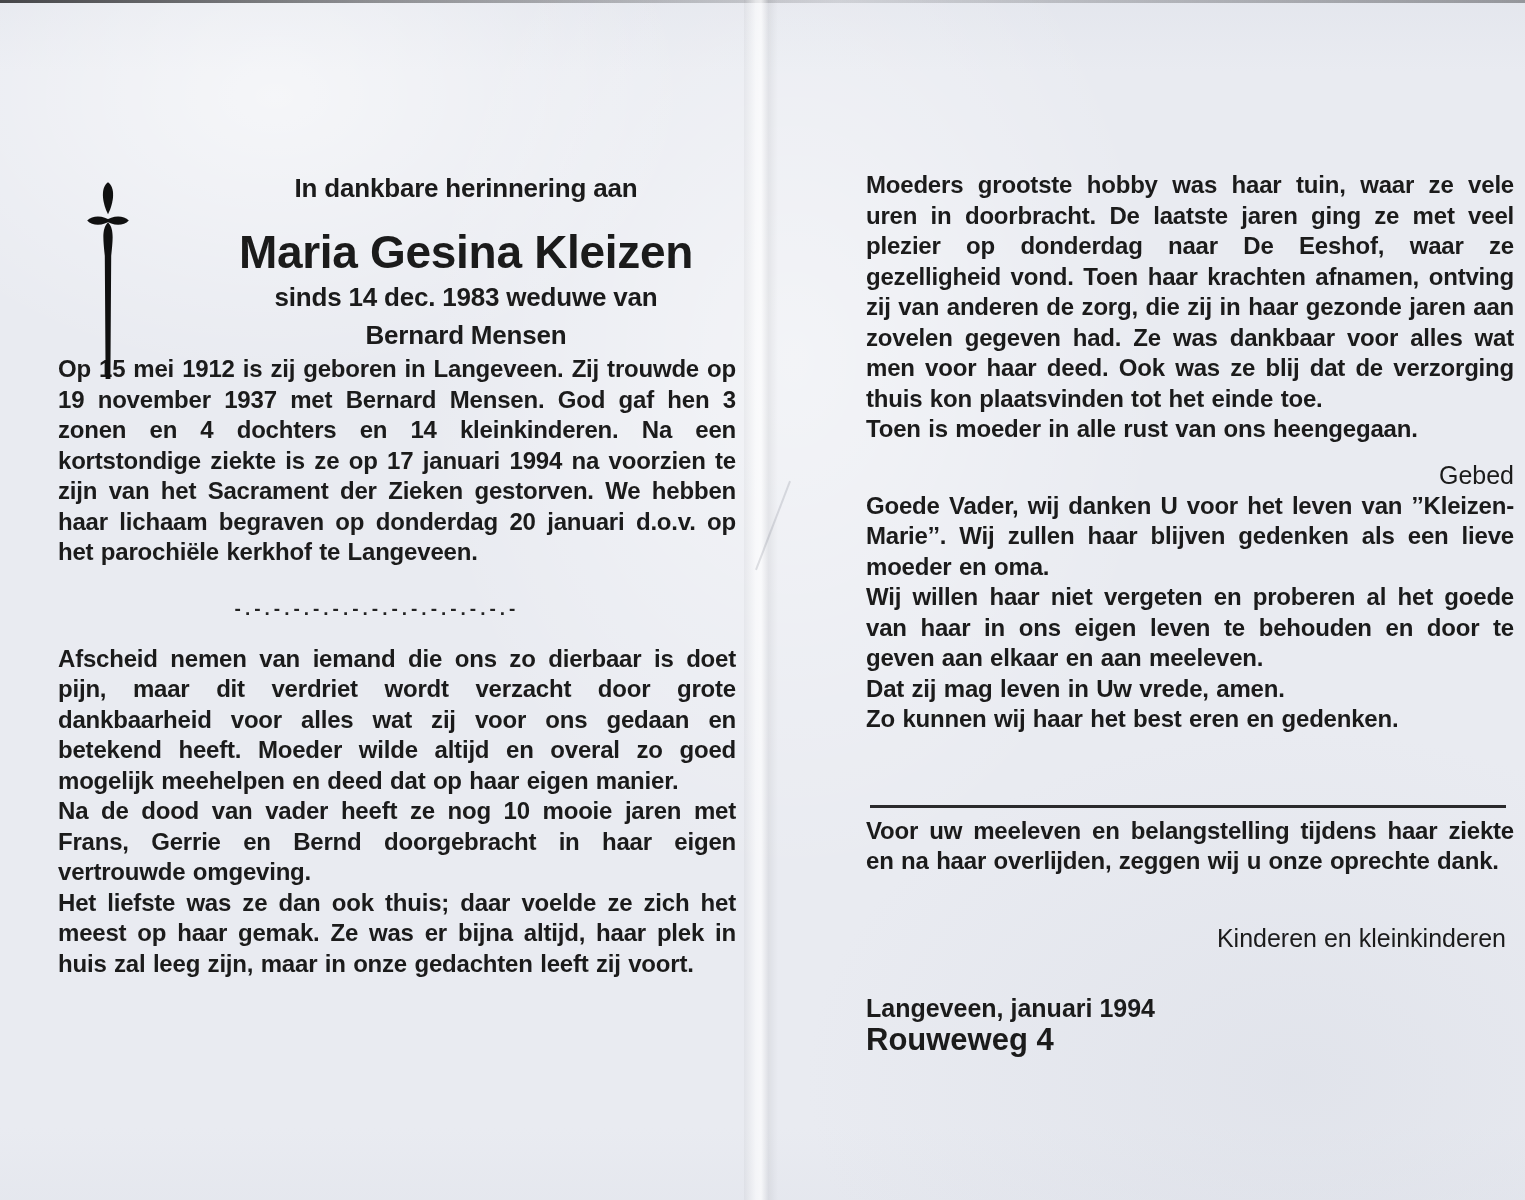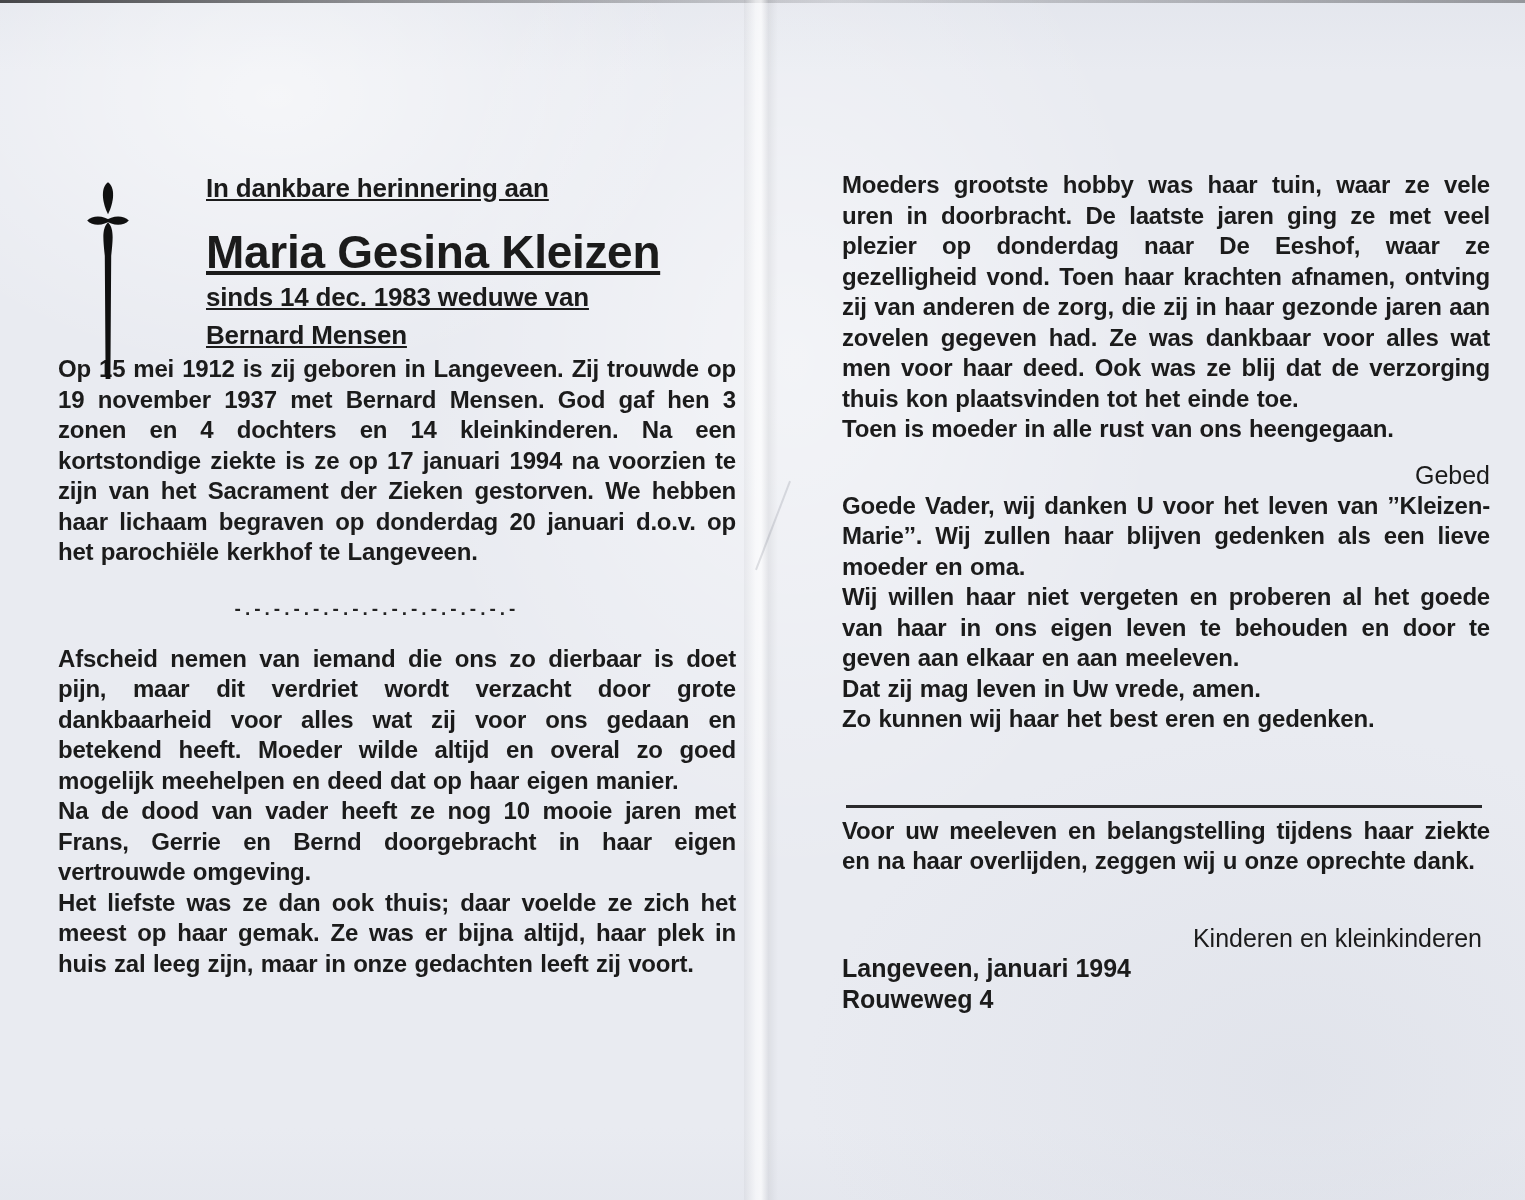--- a/index.html
+++ b/index.html
@@ -50,35 +50,34 @@
     height: 95px;
     background: rgba(90,95,110,0.18);
     transform: rotate(21deg);
   }
 
   .page {
     position: absolute;
     top: 0;
   }
   .page-left  { left: 58px;  width: 678px; }
-  .page-right { left: 842px; width: 648px; }
+  .page-right { left: 866px; width: 648px; }
 
   .cross {
     position: absolute;
     left: 26px;
     top: 160px;
     width: 48px;
     height: 310px;
   }
 
   .header-block {
     margin-left: 148px;
     width: 520px;
-    text-align: left;
-    text-decoration: underline;
+    text-align: center;
   }
   .header-intro {
     margin-top: 172px;
     font-size: 26px;
     font-weight: bold;
     line-height: 32px;
     letter-spacing: -0.2px;
   }
   .header-name {
     margin-top: 26px;
@@ -143,26 +142,27 @@
   .signature {
     margin-top: 46px;
     text-align: right;
     padding-right: 8px;
     font-size: 25px;
     font-weight: normal;
     line-height: 30px;
   }
 
   .place-date {
+    margin-top: 40px;
     font-size: 25px;
     font-weight: bold;
     line-height: 31px;
   }
   .address {
-    font-size: 25px;
+    font-size: 31px;
     font-weight: bold;
     line-height: 31px;
   }
 </style>
 </head>
 <body>
 
 <div class="scan-edge-top"></div>
 <div class="fold"></div>
 <div class="crease"></div>

